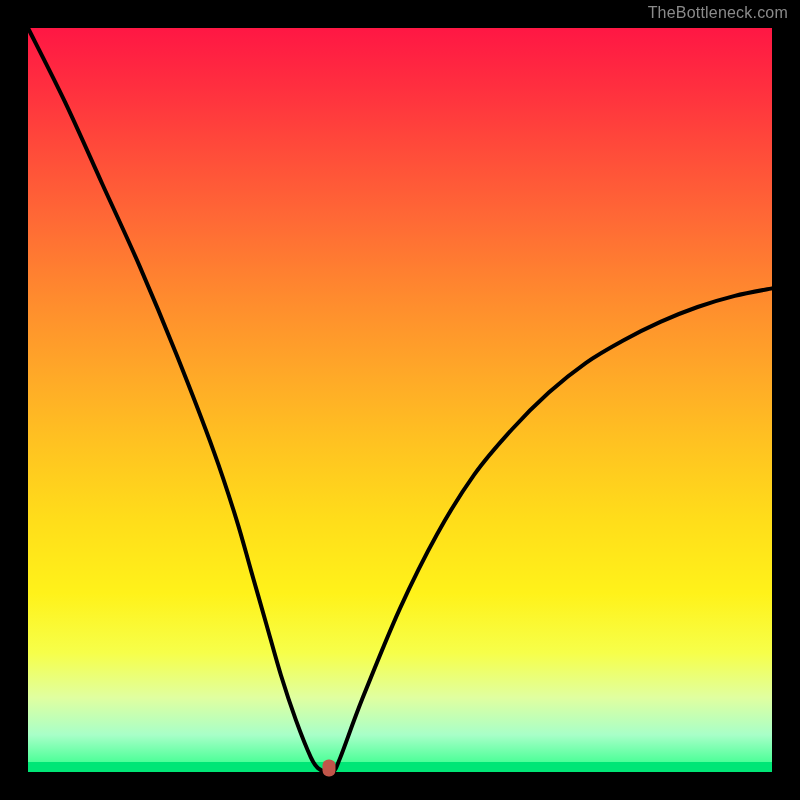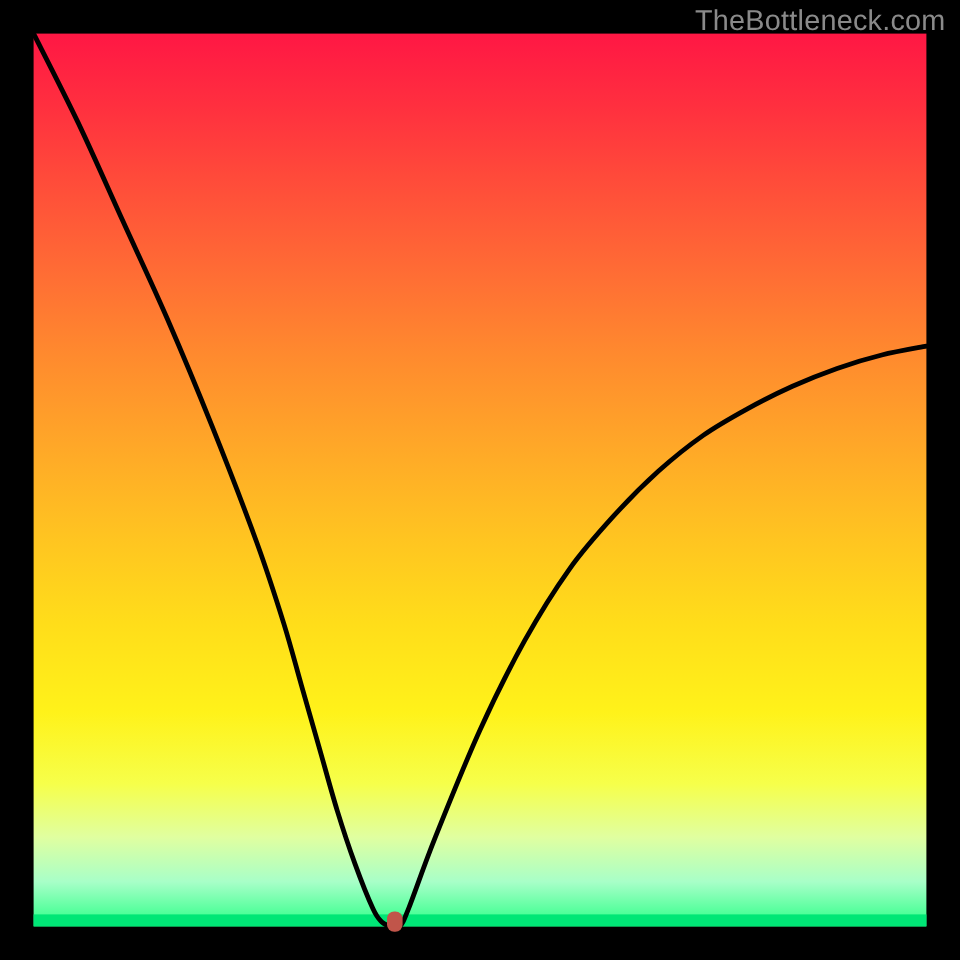--- a/index.html
+++ b/index.html
@@ -15,21 +15,21 @@
     position: relative;
     width: 800px;
     height: 800px;
     background: #000;
   }
   .watermark {
     position: absolute;
     top: 4px;
     right: 12px;
     color: #8a8a8a;
-    font-size: 24px;
+    font-size: 16px;
     font-weight: 400;
     letter-spacing: 0.2px;
     user-select: none;
   }
   .plot {
     position: absolute;
     left: 28px;
     top: 28px;
     width: 744px;
     height: 744px;

